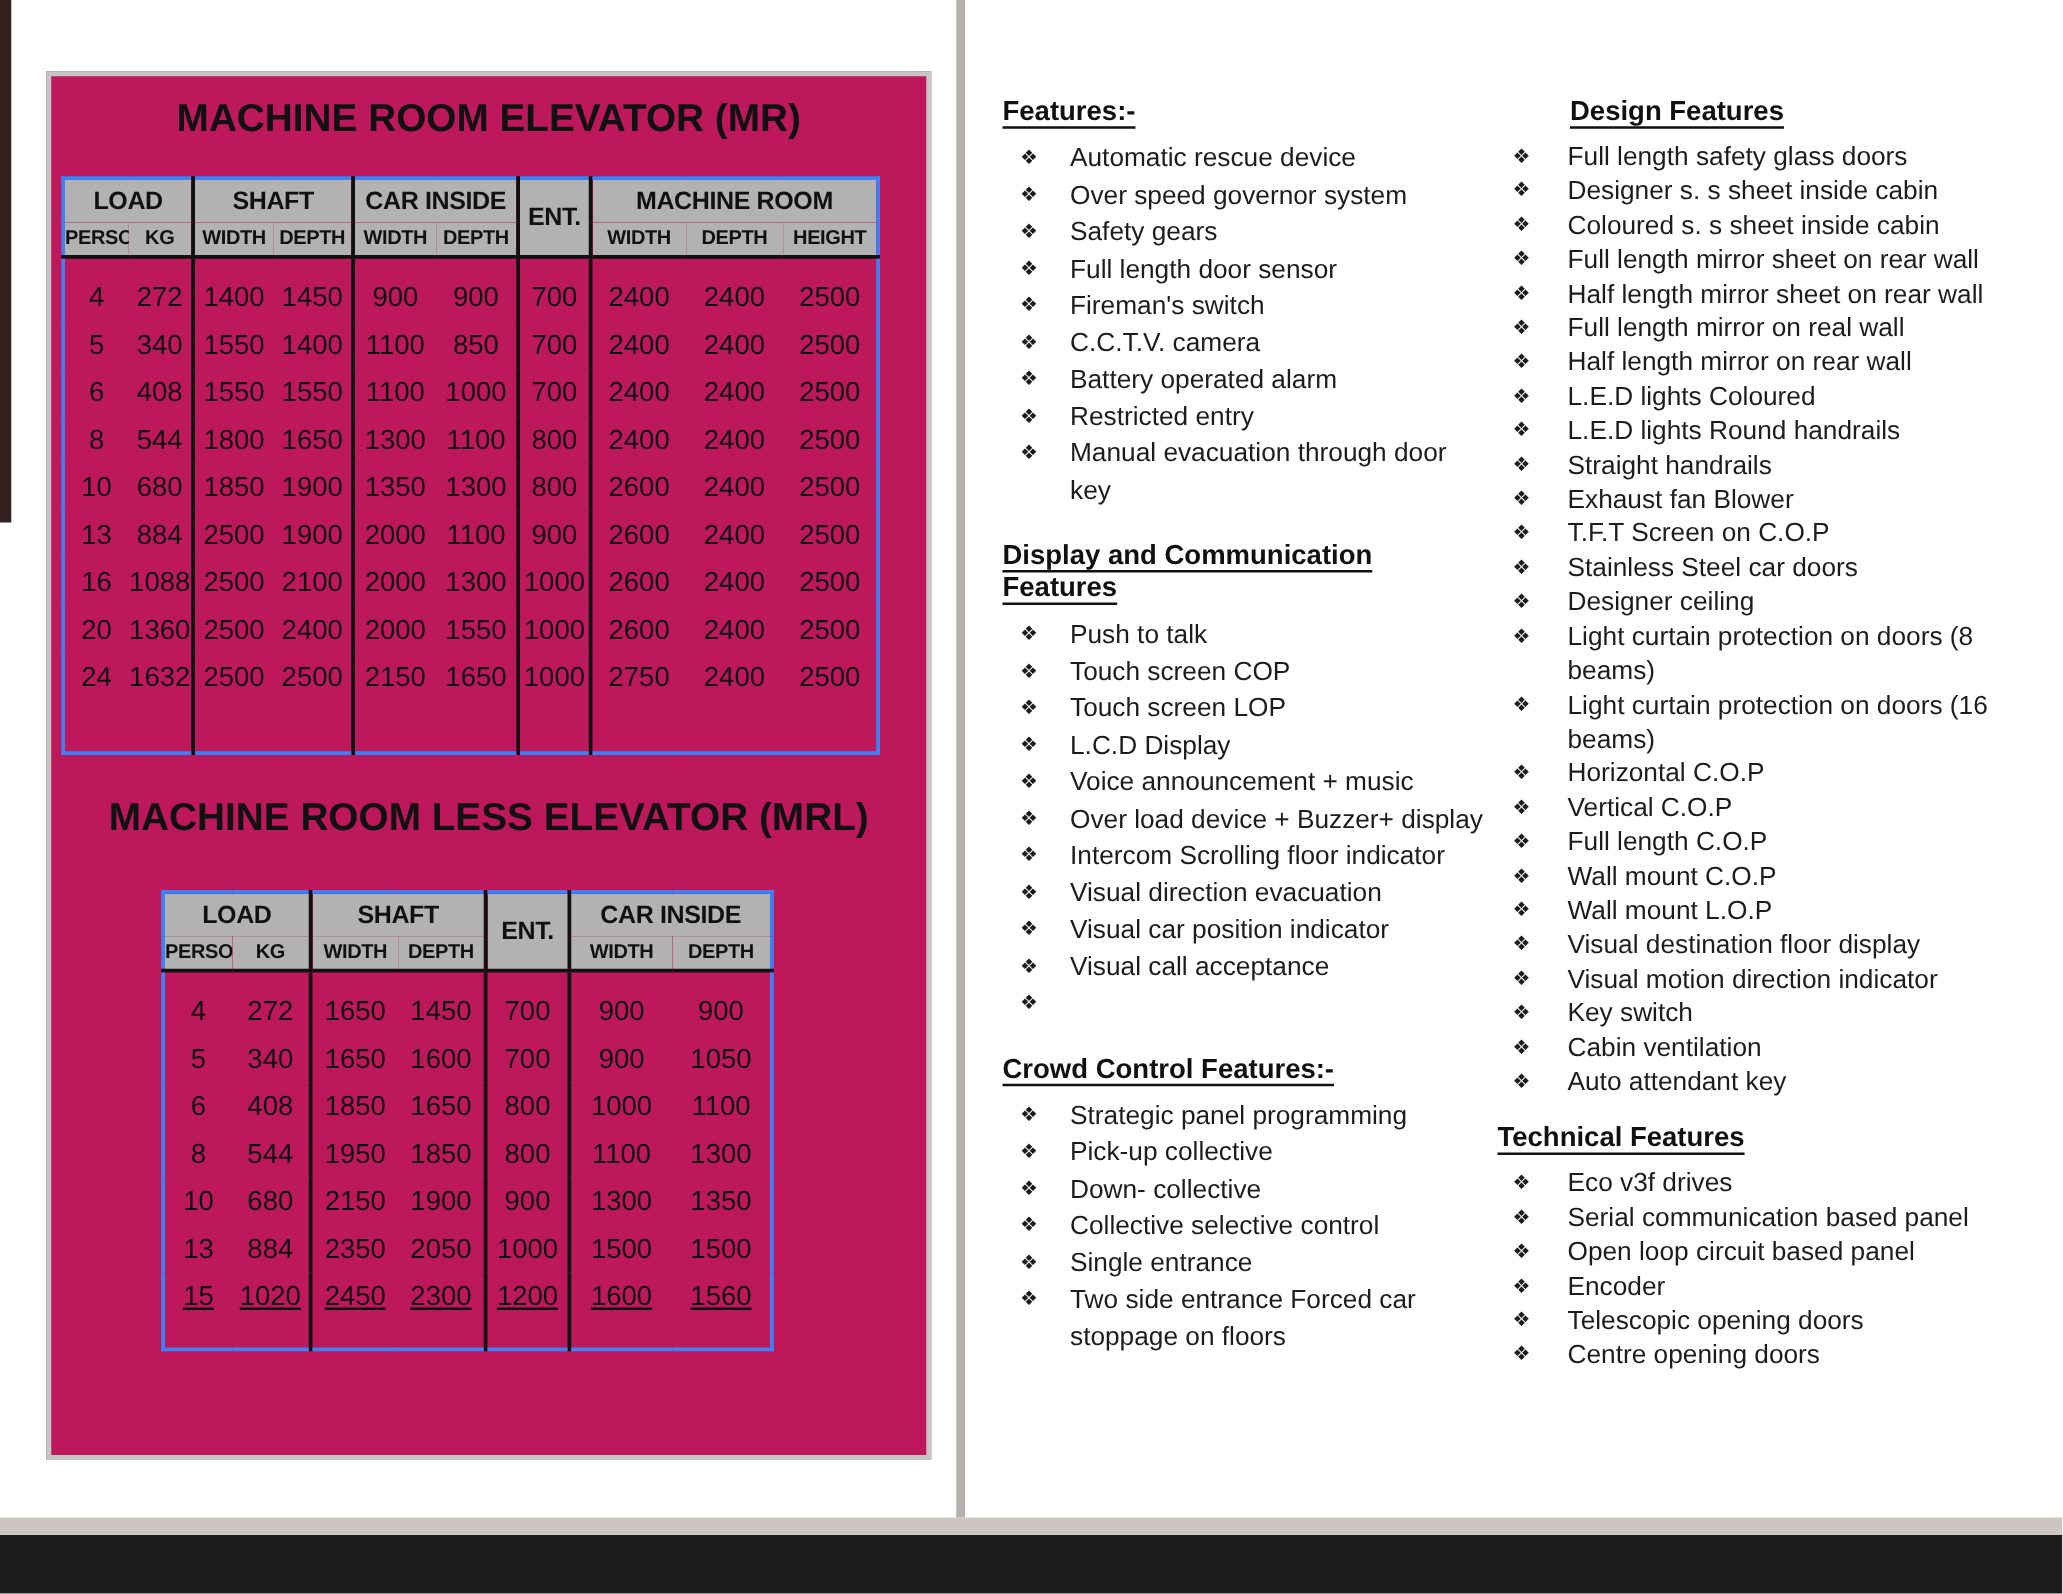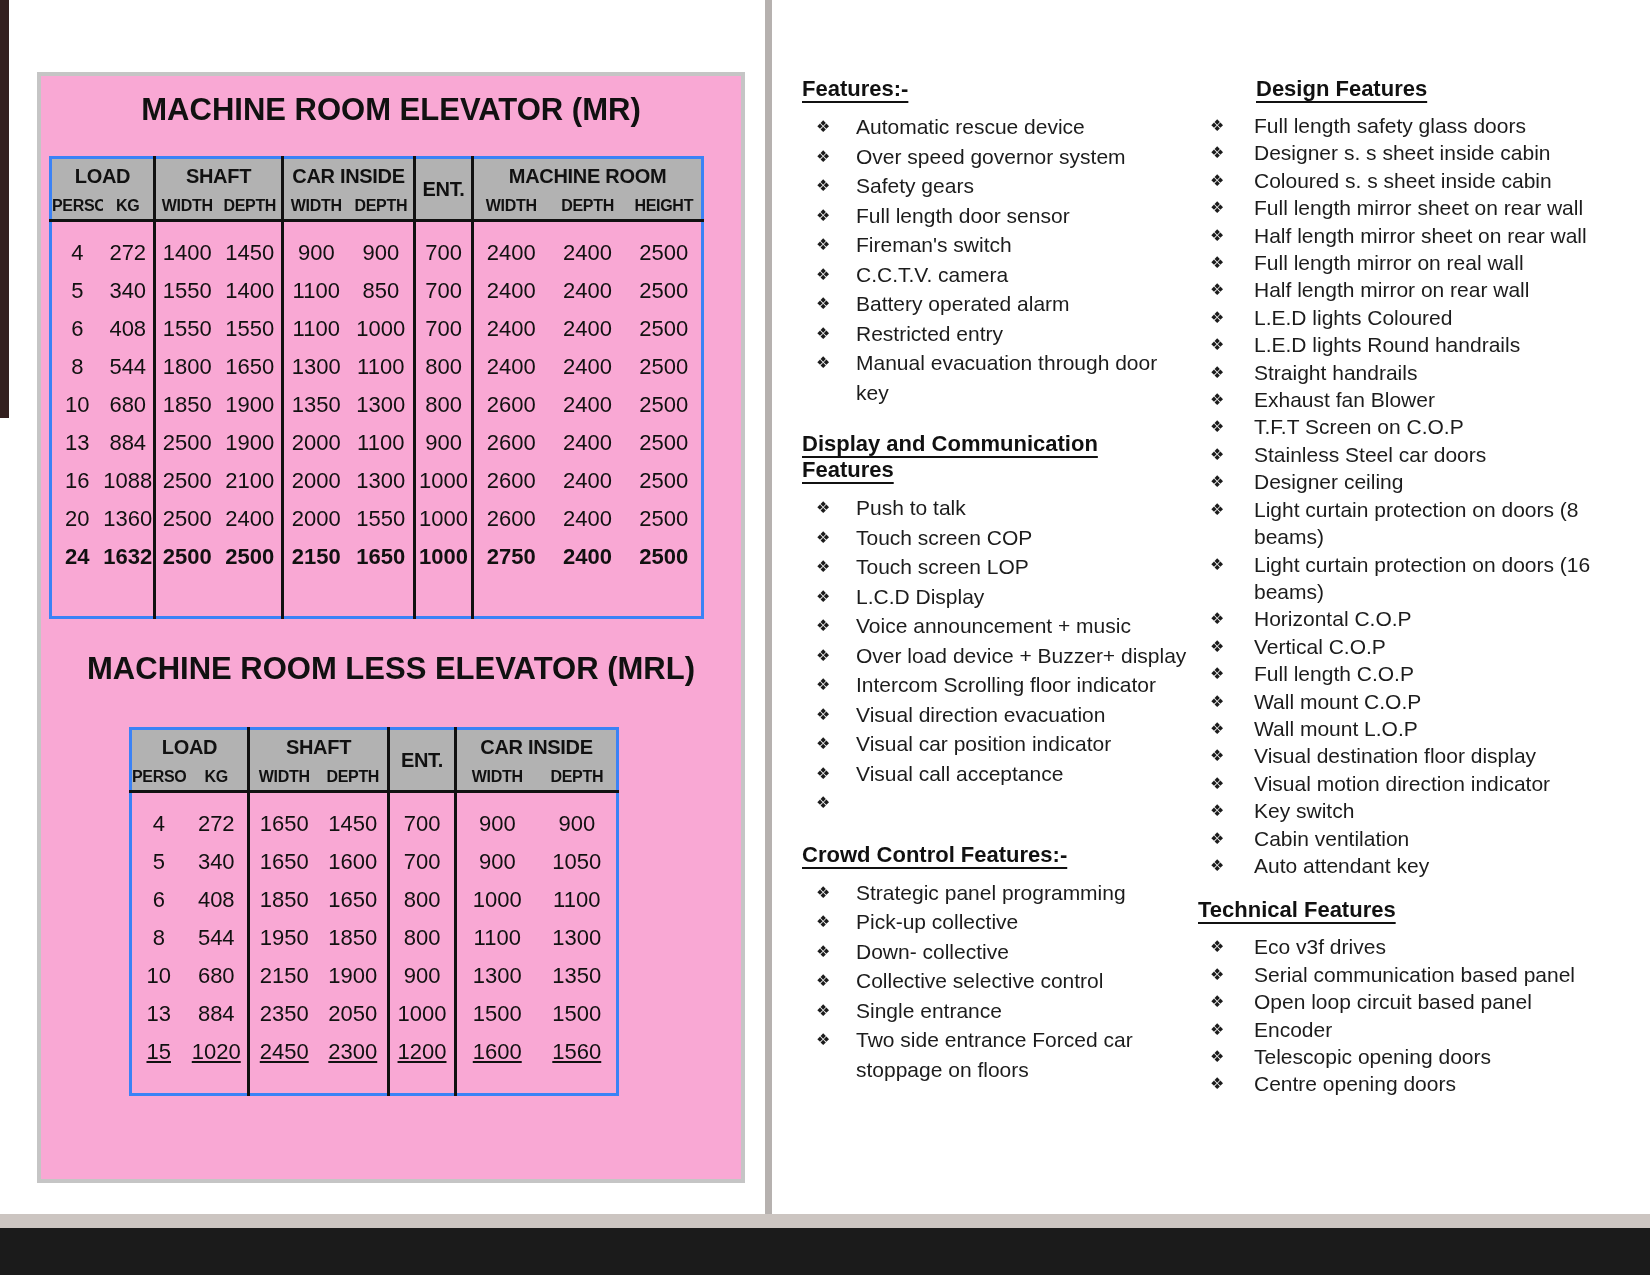--- a/index.html
+++ b/index.html
@@ -3,38 +3,38 @@
 <meta charset="utf-8">
 <style>
   html,body{margin:0;padding:0;background:#fff;}
   .page{position:relative;width:1650px;height:1275px;background:#ffffff;overflow:hidden;
         font-family:"Liberation Sans","DejaVu Sans",sans-serif;color:#111;}
   .edge-strip{position:absolute;left:0;top:0;width:9px;height:418px;background:#34201f;}
   .divider{position:absolute;left:765px;top:0;width:7px;height:1214px;background:#b6b1af;}
   .footer-beige{position:absolute;left:0;top:1214px;width:1650px;height:14px;background:#ccc5c1;}
   .footer-black{position:absolute;left:0;top:1228px;width:1650px;height:47px;background:#1b1b1b;}
 
-  .panel{position:absolute;left:37px;top:72px;width:700px;height:1103px;border:4px solid #c5c5c5;background:#f9a8d4;}
+  .panel{position:absolute;left:37px;top:57px;width:700px;height:1103px;border:4px solid #c5c5c5;background:#be185d;}
   .panel-title{font-size:31px;font-weight:bold;text-align:center;color:#111;margin:0;line-height:40px;}
   #mr-title{margin-top:14px;}
   #mrl-title{margin-top:30px;}
 
   table.spec{border-collapse:collapse;border:3px solid #3b82f6;table-layout:fixed;}
   #mr-table{width:652px;margin:26px 0 0 8px;}
   #mrl-table{width:487px;margin:38px 0 0 88px;}
   .spec th,.spec td{text-align:center;padding:0;color:#111;overflow:hidden;}
   .spec thead th{background:#b2b2b2;font-weight:bold;letter-spacing:-0.3px;}
   .spec thead tr.grp th{font-size:20px;height:34px;}
   .spec thead tr.sub th{font-size:16px;height:26px;}
   .spec thead tr.sub th,.spec thead th.ent{border-bottom:3px solid #111;}
   .spec thead th.ent{font-size:20px;}
   .spec .gs{border-left:3px solid #111;}
   .spec tbody td{font-size:22px;height:38px;}
   .spec tbody tr:first-child td{padding-top:12px;}
-  #mr-table tbody tr:last-child td{padding-bottom:40px;font-weight:bold;}
+  #mr-table tbody tr:last-child td{padding-bottom:40px;}
   #mrl-table tbody tr:last-child td{padding-bottom:22px;text-decoration:underline;}
 
   .fcol{position:absolute;top:76px;color:#1c1c1c;}
   #fcol1{left:800px;width:392px;}
   #fcol2{left:1196px;width:450px;}
   .fcol h2{font-size:22px;font-weight:bold;color:#111;margin:0 0 10px 2px;
            text-decoration:underline;text-decoration-thickness:2px;text-underline-offset:5px;}
   #fcol2 h2:first-of-type{margin-left:60px;}
   .fcol ul{list-style:none;margin:0;padding:0;}
   #fcol1 ul{margin-bottom:24px;}

